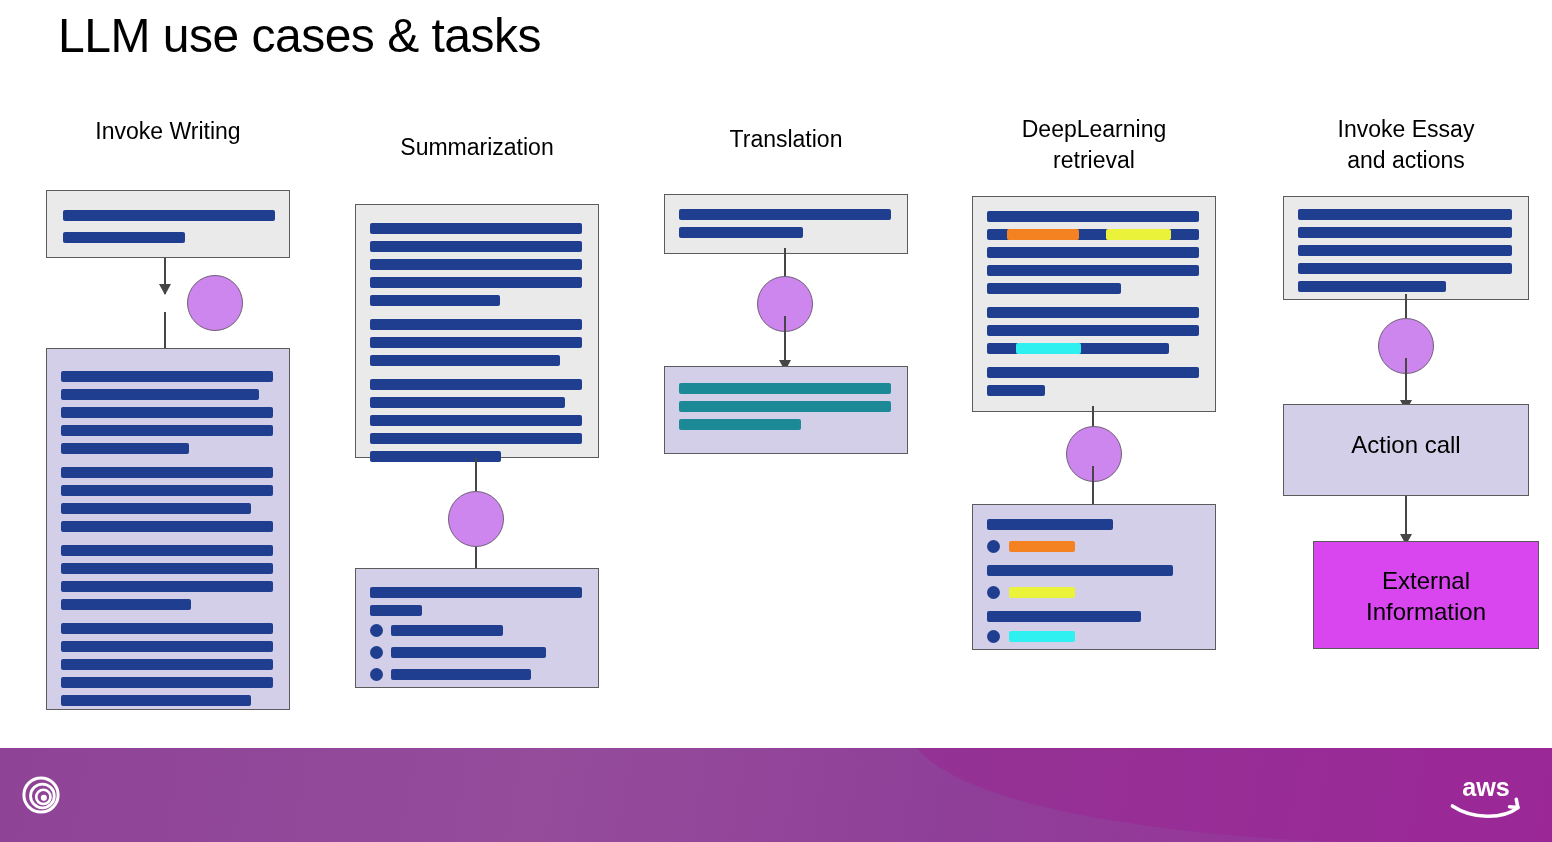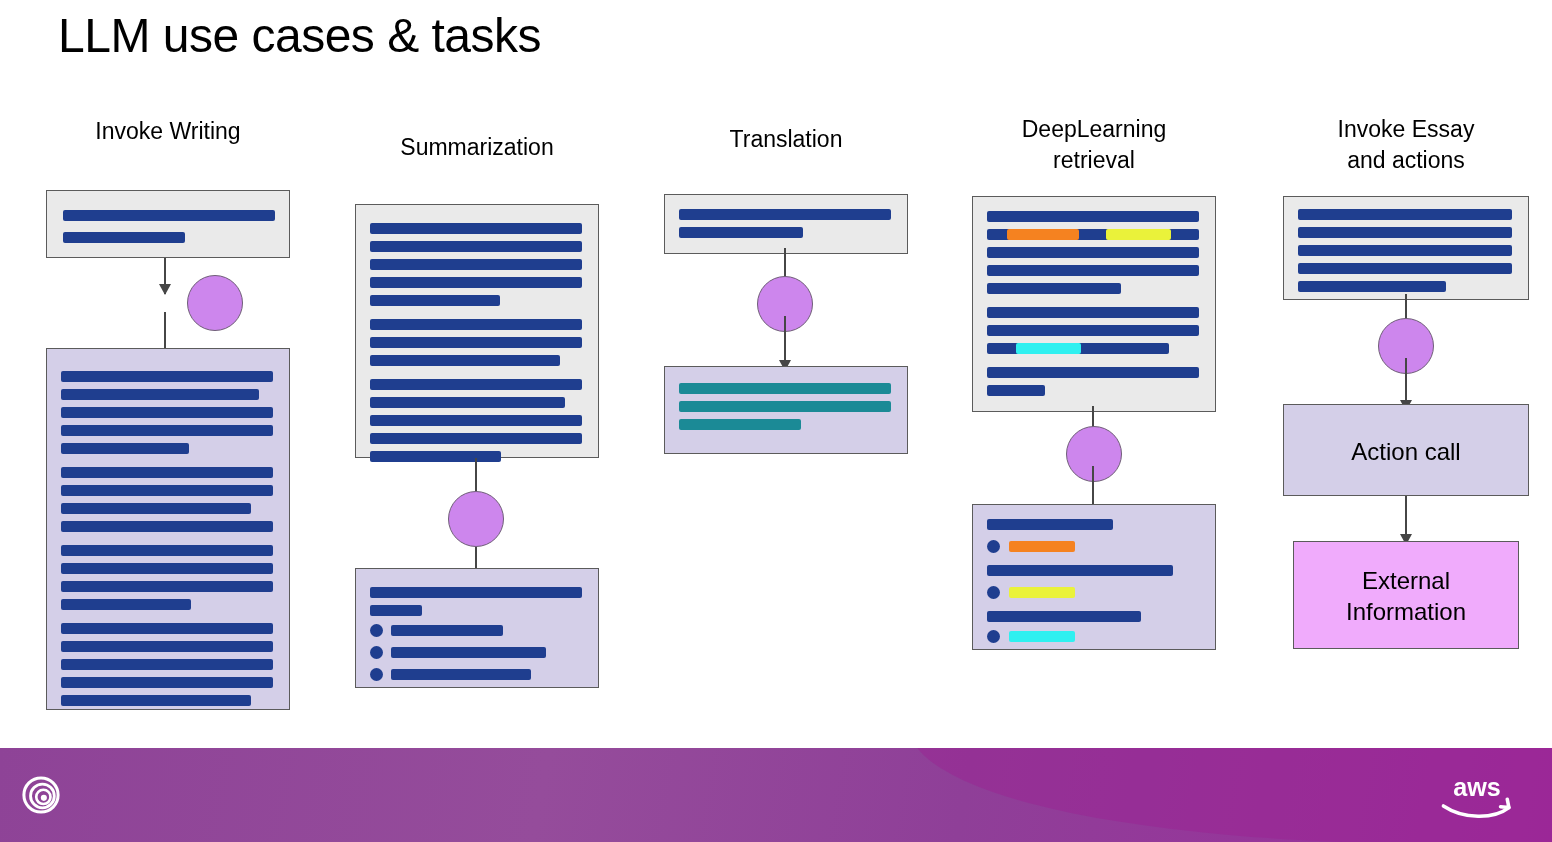--- a/index.html
+++ b/index.html
@@ -19,21 +19,21 @@
 
   .column { position: absolute; top: 0; }
   .col-title {
     position: absolute; width: 100%; text-align: center;
     font-size: 23px; color: #000; line-height: 1.35;
   }
 
   .panel { position: absolute; border: 1px solid #5b5b5b; }
   .panel.input  { background: #eaeaea; }
   .panel.output { background: #d4cfe8; }
-  .panel.plain  { background: #f0abfc; }
+  .panel.plain  { background: #d946ef; margin-left: 20px; }
 
   .bar {
     position: absolute; height: 11px; border-radius: 2px;
     background: #1f3e8f;
   }
   .bar.teal   { background: #1b8a96; }
   .bar.orange { background: #f58220; }
   .bar.yellow { background: #eaf23a; }
   .bar.cyan   { background: #2ff0f0; }
 
@@ -86,21 +86,21 @@
     border-radius: 0 0 0 100%;
     transform: rotate(-3deg);
   }
   #dl-logo {
     position: absolute; left: 22px; top: 50%; transform: translateY(-50%);
     display: flex; align-items: center; gap: 10px;
   }
   #dl-logo .glyph { width: 38px; height: 38px; flex: 0 0 38px; }
   #dl-name { color: #fff; font-size: 30px; letter-spacing: .6px; white-space: nowrap; }
   #aws-logo {
-    position: absolute; right: 33px; top: 50%; transform: translateY(-50%);
+    position: absolute; right: 24px; top: 50%; transform: translateY(-50%);
     width: 84px; height: 50px;
   }
 </style>
 </head>
 <body>
 
 <div id="slide">
 
   <div id="slide-title">LLM use cases &amp; tasks</div>
 
@@ -295,21 +295,21 @@
     </div>
 
     <div class="llm-circle" style="left:95px; top:318px; width:56px; height:56px;"></div>
 
     <div class="arrow" style="left:116px; top:358px; width:14px; height:52px;">
       <div class="shaft"></div>
         <div class="head"></div>
     </div>
 
     <div class="panel output" style="left:0; top:404px; width:246px; height:92px;">
-      <div class="box-label" style="top:31px;">Action call</div>
+      <div class="box-label" style="top:24px;">Action call</div>
     </div>
 
     <div class="arrow" style="left:116px; top:496px; width:14px; height:48px;">
       <div class="shaft"></div>
         <div class="head"></div>
     </div>
 
     <div class="panel plain" style="left:10px; top:541px; width:226px; height:108px;">
       <div class="box-label" style="top:23px;">
         <span>External</span><br>

